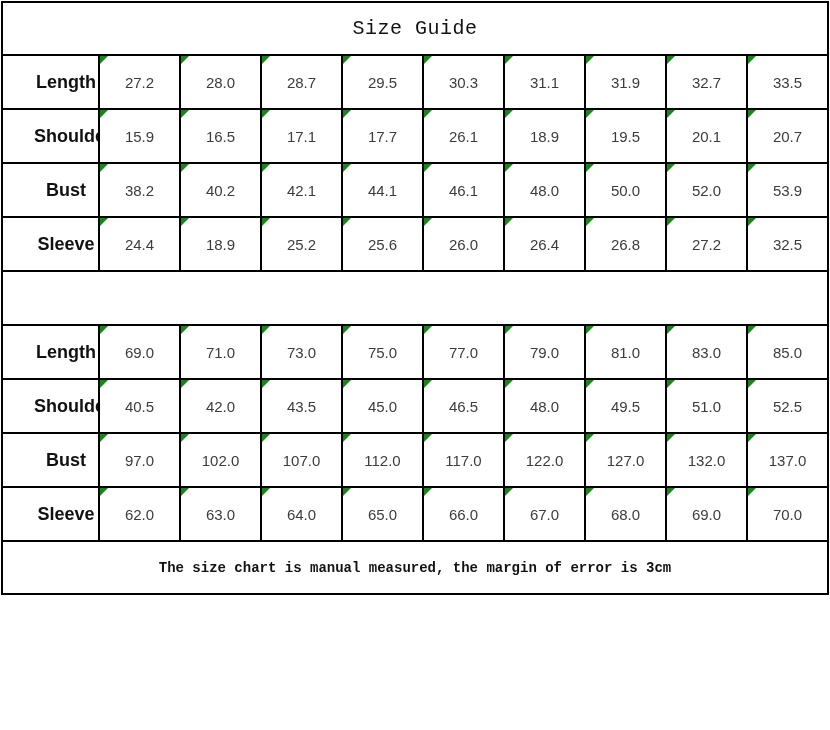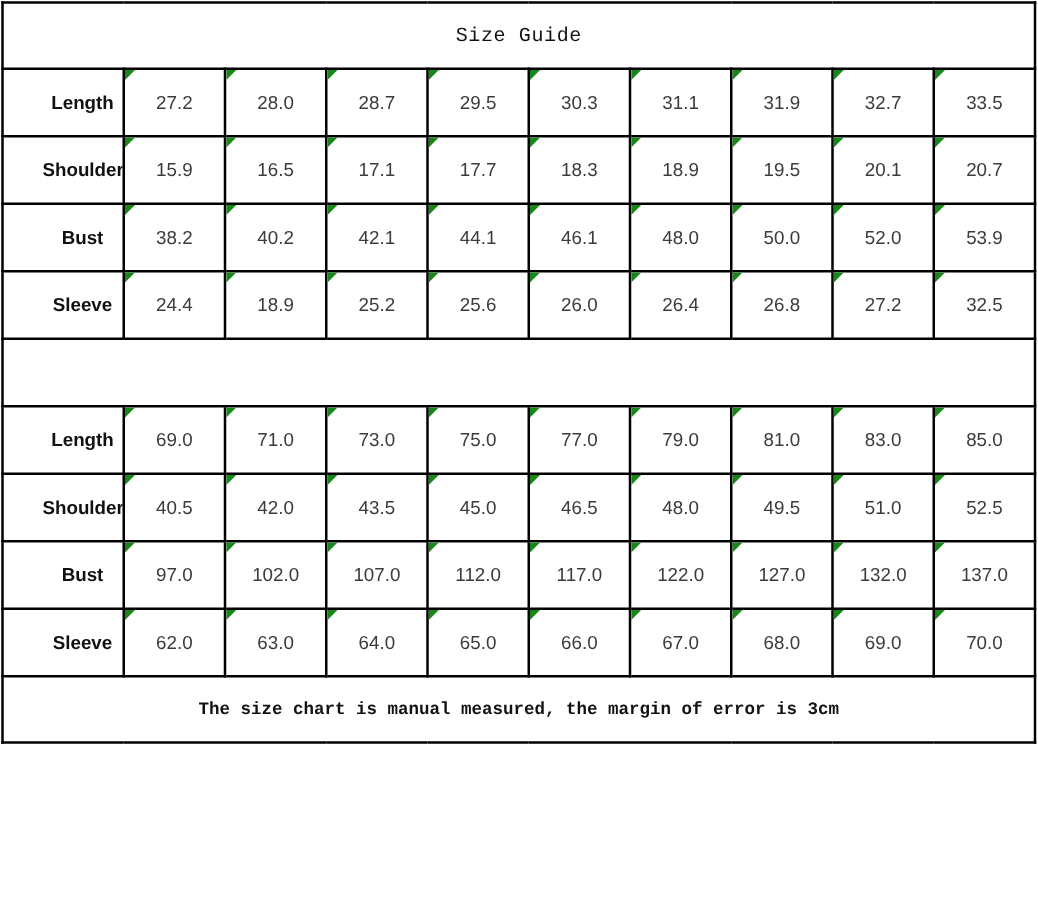--- a/index.html
+++ b/index.html
@@ -21,28 +21,28 @@
   col.c-size  { width:81px; }
 
   tr.title-row  { height:53px; }
   tr.header-row { height:53px; }
   tr.data-row   { height:54px; }
   tr.gap-row    { height:54px; }
   tr.footer-row { height:53px; }
 
   .title-cell {
     font-family:"Liberation Mono", monospace;
-    font-size:16px; font-weight:400; color:#121212; letter-spacing:0.5px;
+    font-size:20px; font-weight:400; color:#121212; letter-spacing:0.5px;
   }
   .footer-cell {
     font-family:"Liberation Mono", monospace;
     font-size:14px; font-weight:700; color:#121212;
   }
   tr.header-row th { font-weight:bold; font-size:15px; color:#111111; }
-  tr.data-row  th  { font-weight:bold; font-size:15px; color:#111111;padding-left:31px; }
+  tr.data-row  th  { font-weight:bold; font-size:18px; color:#111111;padding-left:31px; }
   td.value-cell    { font-size:15px; font-weight:400; color:#3c3c3c; }
 
   .corner-marker {
     position:absolute; top:0; left:0; width:0; height:0;
     border-top:8px solid var(--marker);
     border-right:8px solid transparent;
   }
 </style>
 </head>
 <body>
@@ -77,21 +77,21 @@
         <td class="value-cell"><span class="corner-marker"></span><span>31.9</span></td>
         <td class="value-cell"><span class="corner-marker"></span><span>32.7</span></td>
         <td class="value-cell"><span class="corner-marker"></span><span>33.5</span></td>
       </tr>
       <tr class="data-row">
         <th>Shoulder</th>
         <td class="value-cell"><span class="corner-marker"></span><span>15.9</span></td>
         <td class="value-cell"><span class="corner-marker"></span><span>16.5</span></td>
         <td class="value-cell"><span class="corner-marker"></span><span>17.1</span></td>
         <td class="value-cell"><span class="corner-marker"></span><span>17.7</span></td>
-        <td class="value-cell"><span class="corner-marker"></span><span>18.3</span></td>
+        <td class="value-cell"><span class="corner-marker"></span><span>26.1</span></td>
         <td class="value-cell"><span class="corner-marker"></span><span>18.9</span></td>
         <td class="value-cell"><span class="corner-marker"></span><span>19.5</span></td>
         <td class="value-cell"><span class="corner-marker"></span><span>20.1</span></td>
         <td class="value-cell"><span class="corner-marker"></span><span>20.7</span></td>
       </tr>
       <tr class="data-row">
         <th>Bust</th>
         <td class="value-cell"><span class="corner-marker"></span><span>38.2</span></td>
         <td class="value-cell"><span class="corner-marker"></span><span>40.2</span></td>
         <td class="value-cell"><span class="corner-marker"></span><span>42.1</span></td>

